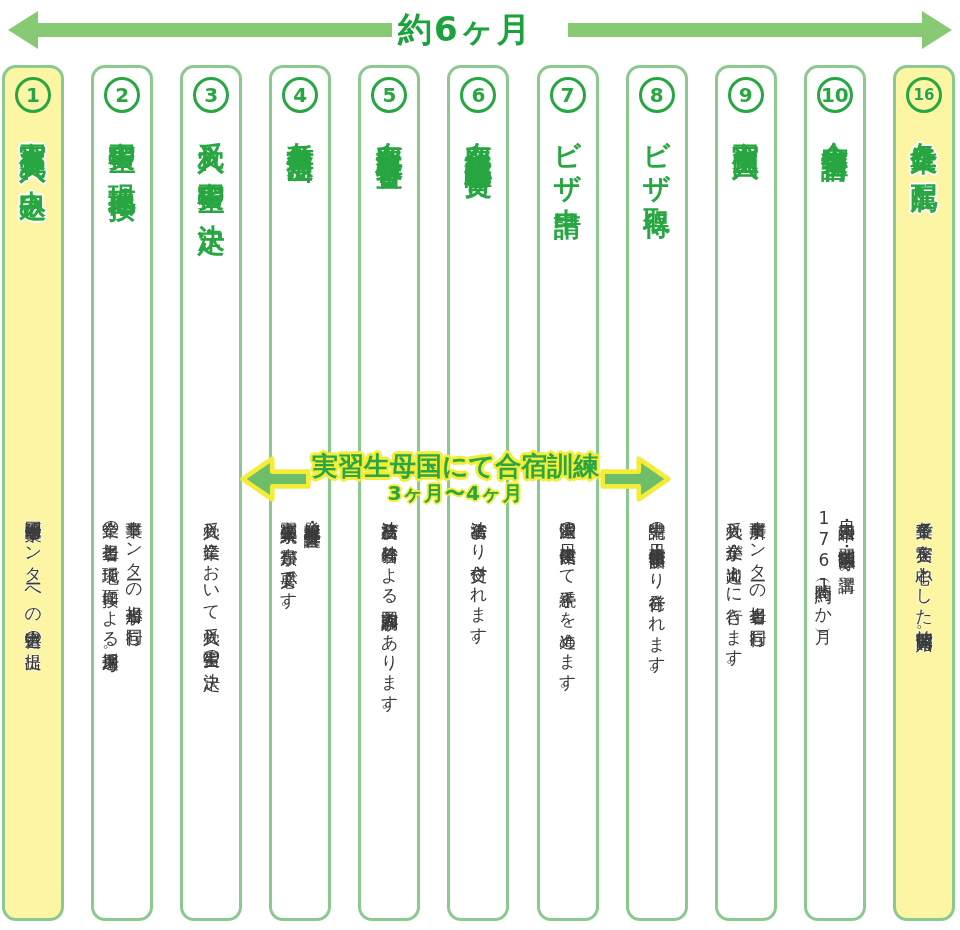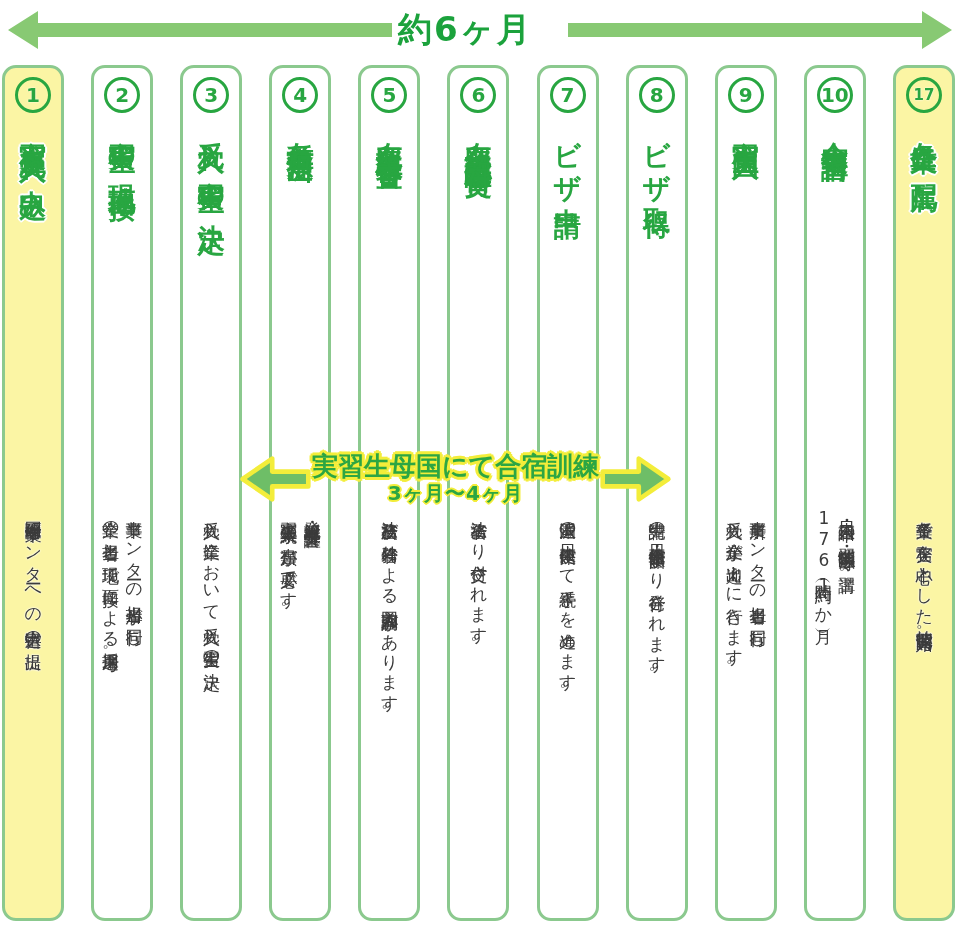--- a/index.html
+++ b/index.html
@@ -169,21 +169,21 @@
     <div class="badge">
         <span>10</span>
       </div>
     <h2 class="title">合宿集合講習</h2>
     <p class="desc">日本語・日本の習慣・関係法令等の講習。
 176時間（約1か月）</p>
   </section>
 
   <section class="col highlight">
     <div class="badge">
-        <span>17</span>
+        <span>16</span>
       </div>
     <h2 class="title">各企業に配属</h2>
     <p class="desc">各企業で実務を中心とした技能実習開始。</p>
   </section>
 
 </main>
 
 <div class="banner">
   <svg class="banner-arrow" viewBox="0 0 80 54" xmlns="http://www.w3.org/2000/svg">
     <polygon points="5,27 37,5 37,19 76,19 76,35 37,35 37,49" fill="#6ebe67" stroke="#f3ed3a" stroke-width="5" stroke-linejoin="round"></polygon>

